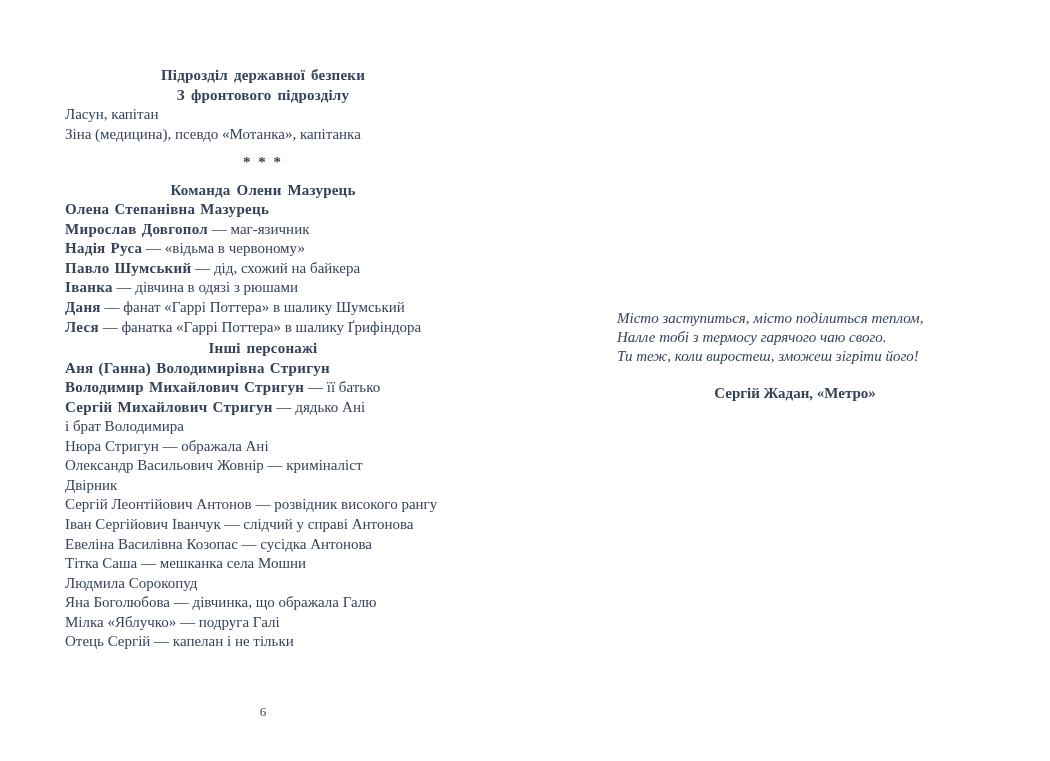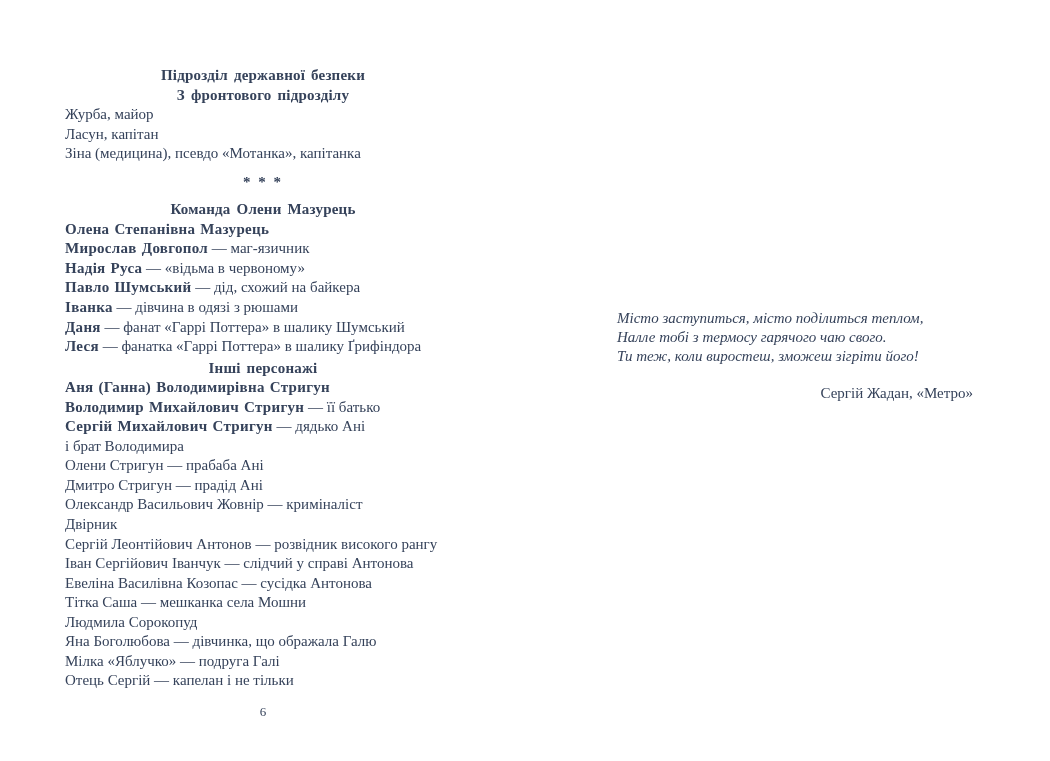--- a/index.html
+++ b/index.html
@@ -63,38 +63,38 @@
     width: 356px;
     font-size: 15px;
     line-height: 19px;
   }
   .epigraph-line {
     font-style: italic;
     white-space: nowrap;
   }
   .epigraph-attribution {
     margin-top: 18px;
-    text-align: right;
+    text-align: center;
     font-style: normal;
     white-space: nowrap;
+    font-weight: bold;
   }
 </style>
 </head>
 <body>
 
 <div class="spread">
 
   <div class="page-left">
 
     <div class="section-security">
       <div class="heading">Підрозділ державної безпеки</div>
       <div class="heading">З фронтового підрозділу</div>
       <div>
 
-          <div class="line"><span class="b"></span><span>Журба, майор</span></div>
 
           <div class="line"><span class="b"></span><span>Ласун, капітан</span></div>
 
           <div class="line"><span class="b"></span><span>Зіна (медицина), псевдо «Мотанка», капітанка</span></div>
         </div>
     </div>
 
     <div class="separator">* * *</div>
 
     <div class="section-team">
@@ -122,23 +122,22 @@
       <div>
 
           <div class="line"><span class="b">Аня (Ганна) Володимирівна Стригун</span><span></span></div>
 
           <div class="line"><span class="b">Володимир Михайлович Стригун</span><span> — її батько</span></div>
 
           <div class="line"><span class="b">Сергій Михайлович Стригун</span><span> — дядько Ані</span></div>
 
           <div class="line"><span class="b"></span><span>і брат Володимира</span></div>
 
-          <div class="line"><span class="b"></span><span>Олени Стригун — прабаба Ані</span></div>
+          <div class="line"><span class="b"></span><span>Нюра Стригун — ображала Ані</span></div>
 
-          <div class="line"><span class="b"></span><span>Дмитро Стригун — прадід Ані</span></div>
 
           <div class="line"><span class="b"></span><span>Олександр Васильович Жовнір — криміналіст</span></div>
 
           <div class="line"><span class="b"></span><span>Двірник</span></div>
 
           <div class="line"><span class="b"></span><span>Сергій Леонтійович Антонов — розвідник високого рангу</span></div>
 
           <div class="line"><span class="b"></span><span>Іван Сергійович Іванчук — слідчий у справі Антонова</span></div>
 
           <div class="line"><span class="b"></span><span>Евеліна Василівна Козопас — сусідка Антонова</span></div>

